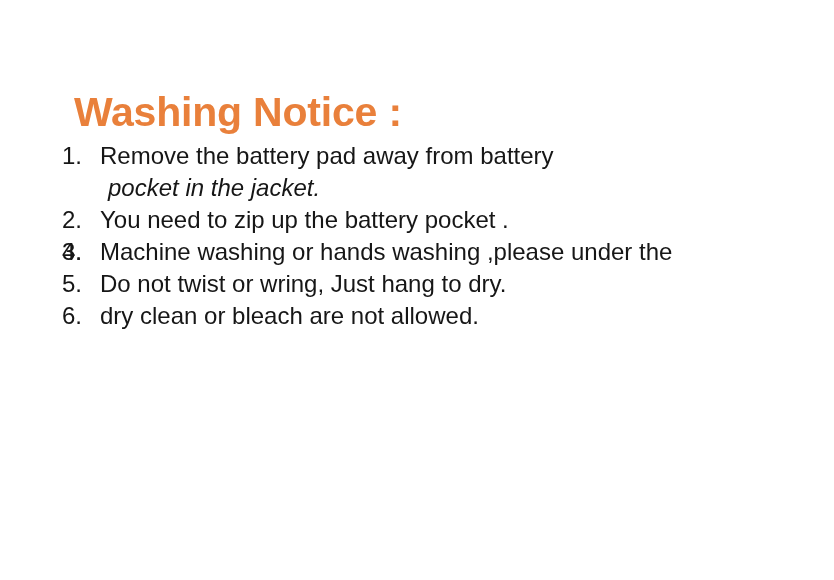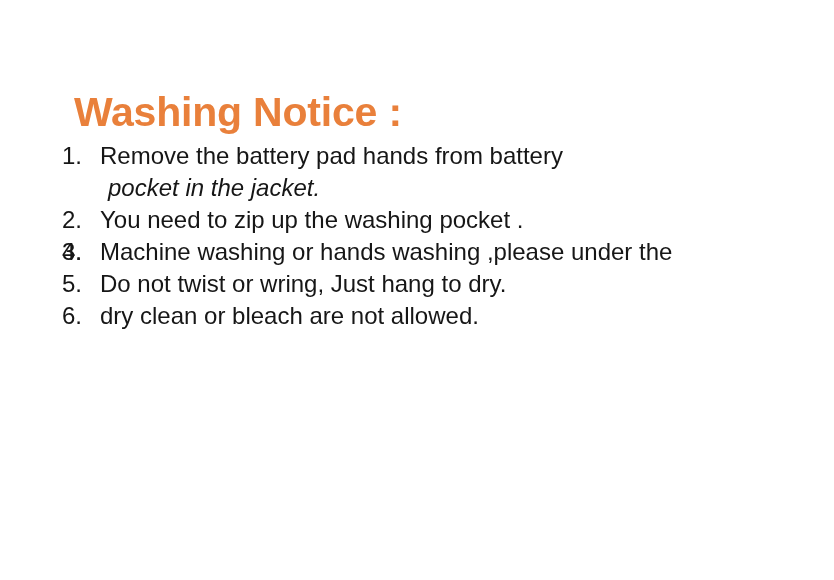--- a/index.html
+++ b/index.html
@@ -82,26 +82,26 @@
 <body>
 
 <div id="notice-card">
 
   <div id="notice-title">Washing Notice :</div>
 
   <ul id="notice-list">
 
     <li class="notice-item">
       <span class="item-number">1.</span>
-      <span class="item-text"><span>Remove the battery pad hands from battery</span><span class="cont">pocket in the jacket.</span></span>
+      <span class="item-text"><span>Remove the battery pad away from battery</span><span class="cont">pocket in the jacket.</span></span>
     </li>
 
     <li class="notice-item">
       <span class="item-number">2.</span>
-      <span class="item-text"><span>You need to zip up the washing pocket .</span></span>
+      <span class="item-text"><span>You need to zip up the battery pocket .</span></span>
     </li>
 
     <li class="notice-item">
       <span class="item-number">3.</span>
       <span class="item-text"></span>
     </li>
 
     <li class="notice-item">
       <span class="item-number">4.</span>
       <span class="item-text"><span>Machine washing or hands washing ,please under the</span></span>

